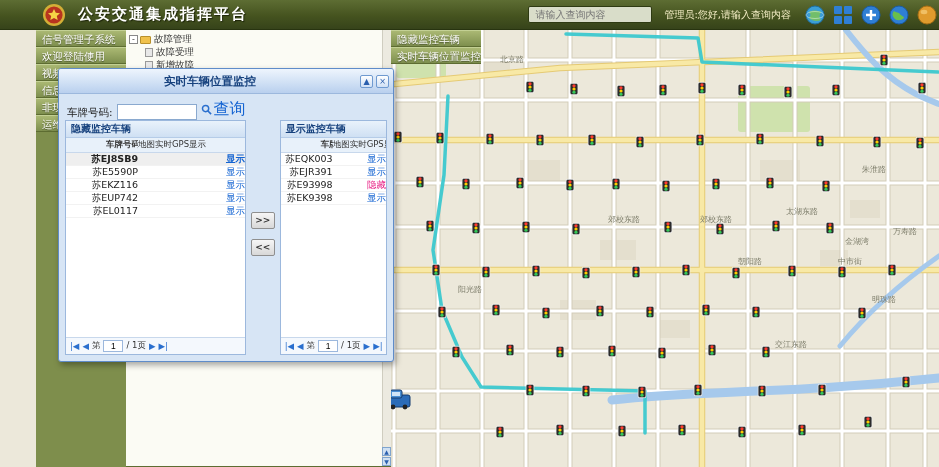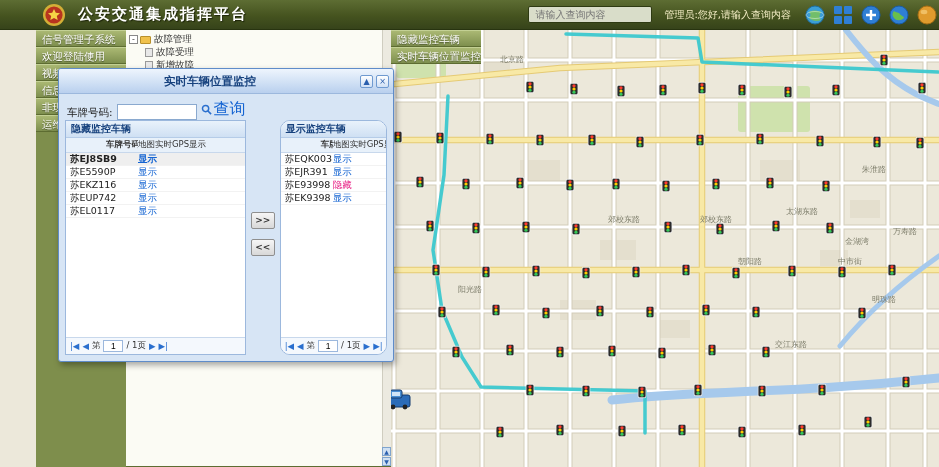--- a/index.html
+++ b/index.html
@@ -51,33 +51,33 @@
     border-bottom:1px solid #9cb8dd;border-radius:2px 2px 0 0;padding:12px 4px;}
   .dtitle .txt{flex:1;text-align:center;font-size:11.5px;font-weight:bold;color:#17427e;}
   .db{width:13px;height:13px;margin-left:3px;border:1px solid #6f9ad0;background:linear-gradient(#fff,#cfe0f5);
     font-size:8px;line-height:11px;text-align:center;color:#2a5fae;border-radius:2px;cursor:pointer;}
   .srow{height:26px;flex:0 0 26px;display:flex;align-items:flex-end;padding:0 8px;gap:4px;}
   .srow label{font-size:10.5px;color:#222;}
   .plate-input{width:80px;height:16px;border:1px solid #8aa9cf;font-size:10px;padding:0 3px;background:#fff;}
   .qbtn{display:flex;align-items:center;gap:2px;color:#1464d2;font-size:16px;cursor:pointer;}
   .panels{flex:1;display:flex;padding:0 6px 6px 6px;gap:0;}
   .panel{background:#fff;border:1px solid #9cb8dd;display:flex;flex-direction:column;overflow:hidden;}
-  .panel.left{width:182px;} .panel.right{width:108px;border-radius:10px;}
+  .panel.left{width:182px;} .panel.right{width:108px;}
   .movecol{width:34px;display:flex;flex-direction:column;align-items:center;justify-content:flex-start;padding-top:92px;gap:10px;}
   .mvbtn{width:24px;height:17px;font-size:9px;font-weight:bold;color:#333;text-align:center;line-height:15px;
     background:linear-gradient(#f6f6f6,#d8d8d8);border:1px solid #8f8f8f;border-radius:2px;cursor:pointer;}
   .ptitle{height:17px;flex:0 0 17px;line-height:16px;padding-left:5px;font-size:10px;font-weight:bold;color:#17427e;
     background:linear-gradient(#e9f2fb,#cfe0f3);border-bottom:1px solid #b5cce8;white-space:nowrap;overflow:hidden;}
   .thead{height:15px;flex:0 0 15px;display:flex;background:#e8f1fa;border-bottom:1px solid #c8d8ec;font-size:8.5px;color:#333;align-items:center;white-space:nowrap;}
   .thead .cplate{font-weight:bold;padding-left:40px;}
   .cplate{padding-left:4px;overflow:hidden;}
   .panel.left .cplate{flex:0 0 72px;} .panel.right .cplate{flex:0 0 52px;}
   .cact{flex:1;overflow:hidden;}
   .rows{flex:1;overflow:hidden;}
-  .trow{height:13px;display:flex;align-items:center;font-size:9.5px;color:#222;border-bottom:1px solid #f2f2f2;cursor:pointer;}
+  .trow{height:13px;display:flex;align-items:center;font-size:9.5px;color:#222;border-bottom:1px solid #f2f2f2;cursor:pointer;text-align:right;}
   .trow.sel{font-weight:bold;background:#efefef;}
   .cact.show{color:#1464d2;font-family:Liberation Mono, monospace;} .cact.hide{color:#e6147e;}
   .pagen{height:17px;flex:0 0 17px;border-top:1px solid #c8d8ec;display:flex;align-items:center;gap:3px;
     padding:0 4px;font-size:8.5px;color:#2a6fce;background:#f4f8fd;white-space:nowrap;}
   .pagen .dark{color:#333;}
   .pg-input{width:20px;height:12px;font-size:8.5px;text-align:center;border:1px solid #9cb8dd;padding:0;}
   .pnav{cursor:pointer;}
 </style>
 </head>
 <body>

